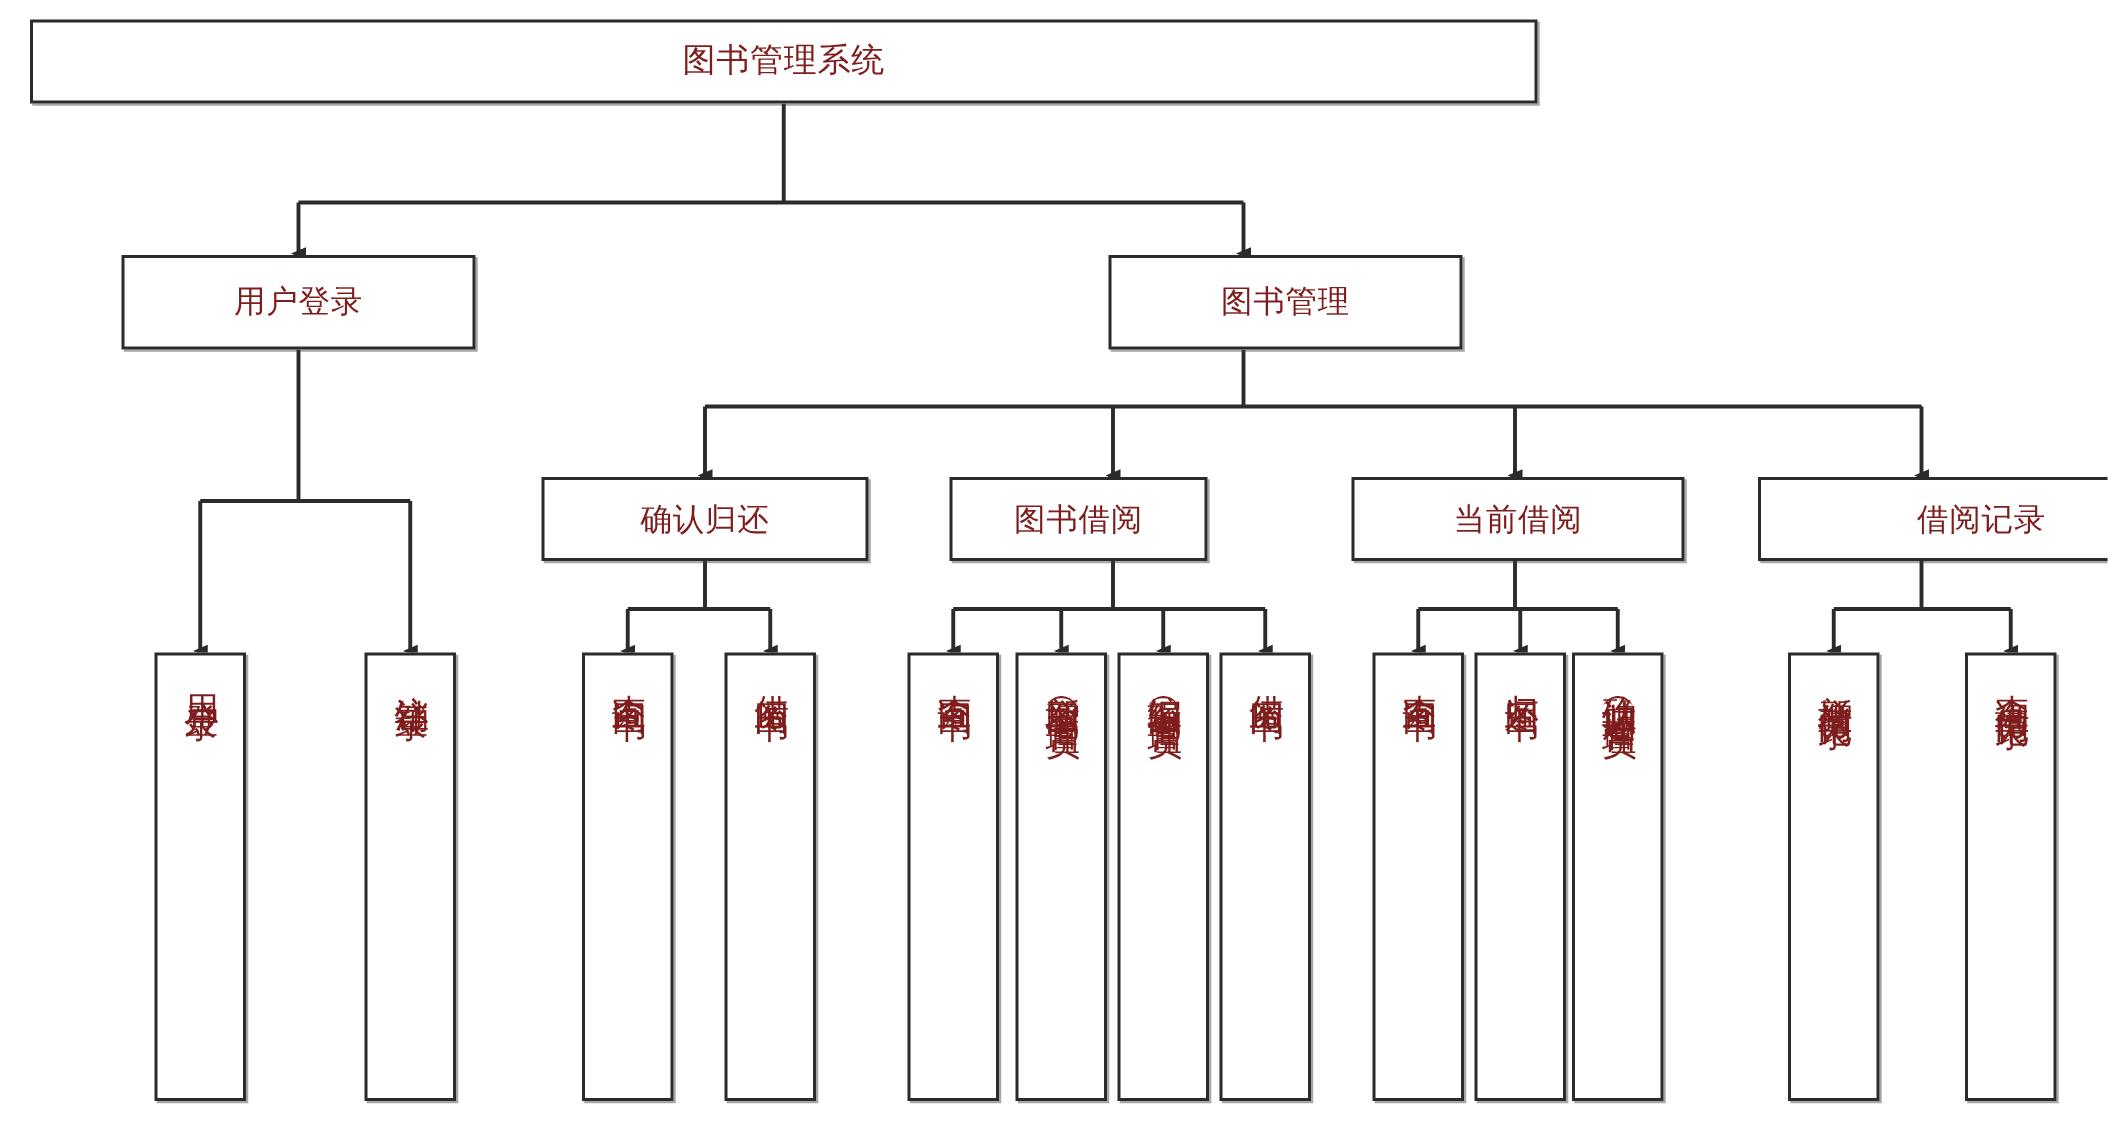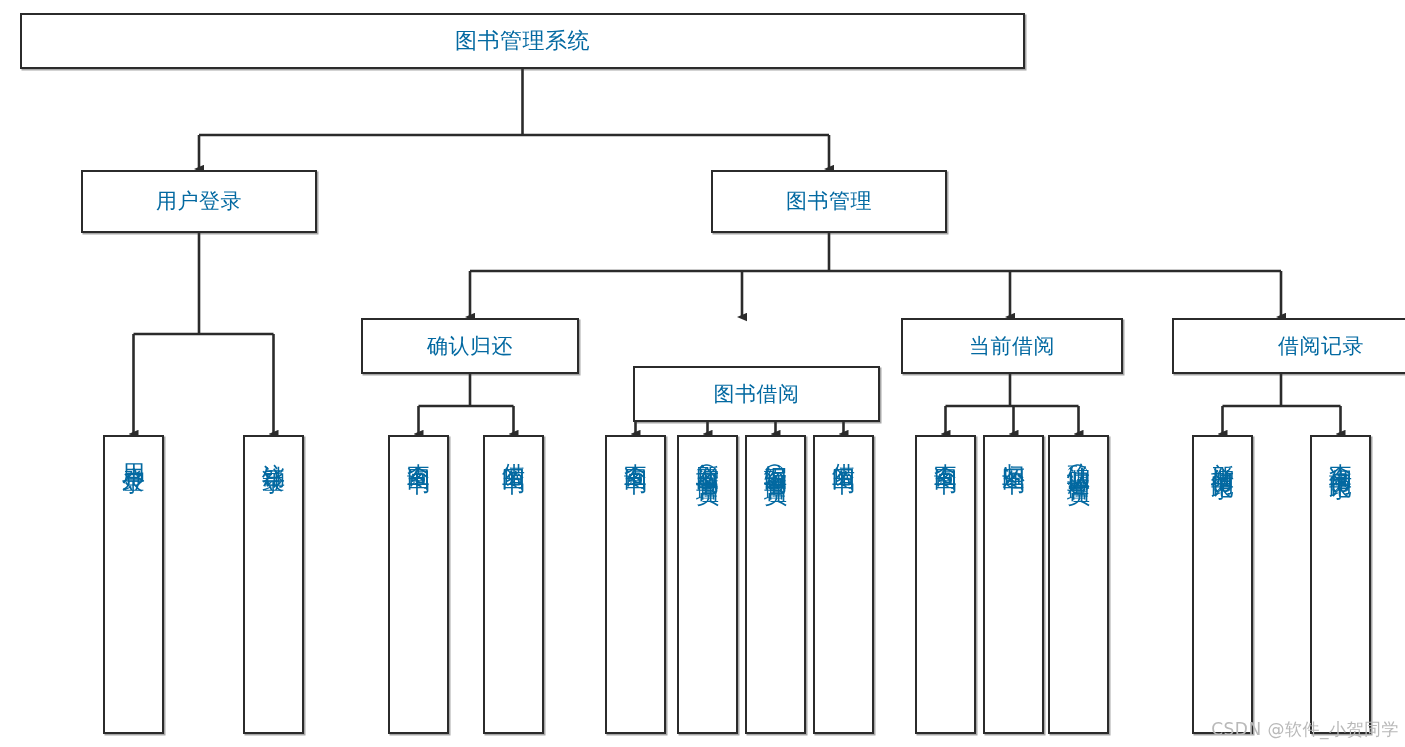--- a/index.html
+++ b/index.html
@@ -31,21 +31,21 @@
     position: absolute;
     box-sizing: border-box;
     background: #ffffff;
     border: 2px solid #2b2b2b;
     display: flex;
     align-items: center;
     justify-content: center;
     box-shadow: 1.5px 1.5px 0 rgba(60,60,60,0.45);
   }
   .node .label {
-    color: #0369a1;
+    color: #7f1d1d;
     text-align: center;
     line-height: 1.18;
     letter-spacing: 0.5px;
     white-space: nowrap;
   }
   .node.horizontal .label {
     font-size: 21px;
   }
   .node.vertical {
     align-items: flex-start;
@@ -120,27 +120,27 @@
       </g>
   </svg>
 
   <div id="node-layer">
       <div class="node horizontal root" style="left: 20px; top: 13px; width: 1005px; height: 56px;">
         <span class="label">图书管理系统</span>
       </div>
       <div class="node horizontal" style="left: 81px; top: 170px; width: 236px; height: 63px;">
         <span class="label">用户登录</span>
       </div>
-      <div class="node horizontal" style="left: 711px; top: 170px; width: 236px; height: 63px;">
+      <div class="node horizontal" style="left: 739px; top: 170px; width: 236px; height: 63px;">
         <span class="label">图书管理</span>
       </div>
       <div class="node horizontal" style="left: 361px; top: 318px; width: 218px; height: 56px;">
         <span class="label">确认归还</span>
       </div>
-      <div class="node horizontal" style="left: 633px; top: 318px; width: 247px; height: 56px; margin-top: 48px;">
+      <div class="node horizontal" style="left: 633px; top: 318px; width: 172px; height: 56px;">
         <span class="label">图书借阅</span>
       </div>
       <div class="node horizontal" style="left: 901px; top: 318px; width: 222px; height: 56px;">
         <span class="label">当前借阅</span>
       </div>
       <div class="node horizontal" style="left: 1172px; top: 318px; width: 250px; height: 56px; padding-left: 48px;">
         <span class="label">借阅记录</span>
       </div>
       <div class="node vertical" style="left: 103px; top: 435px; width: 61px; height: 299px;">
         <span class="label">用户登录</span>
@@ -176,14 +176,13 @@
         <span class="label">确认归还（管理员）</span>
       </div>
       <div class="node vertical" style="left: 1192px; top: 435px; width: 61px; height: 299px;">
         <span class="label">新增借阅记录</span>
       </div>
       <div class="node vertical" style="left: 1310px; top: 435px; width: 61px; height: 299px;">
         <span class="label">查询借阅记录</span>
       </div>
     </div>
 
-  <div class="watermark">CSDN @软件_小贺同学</div>
 </div>
 
 </body></html>

